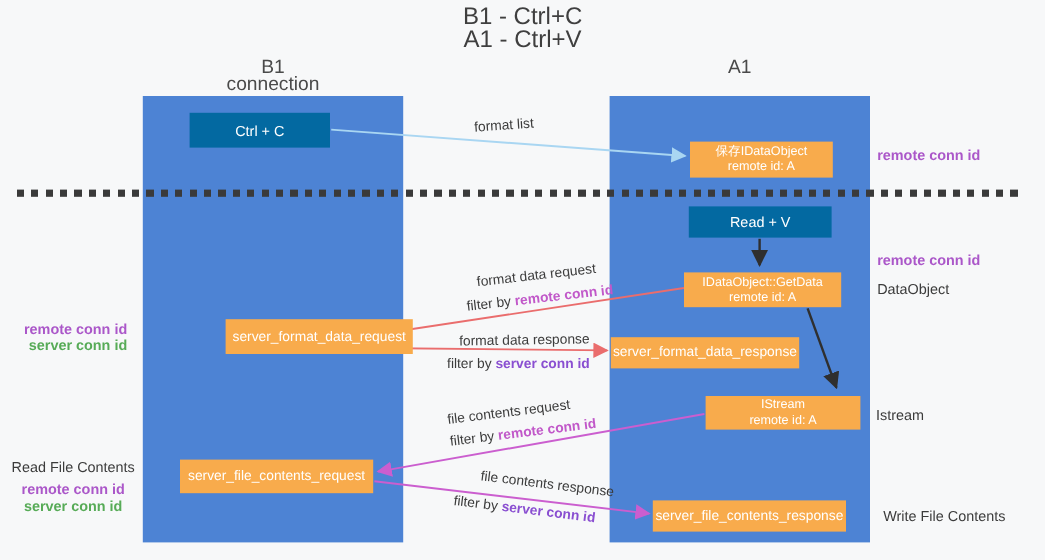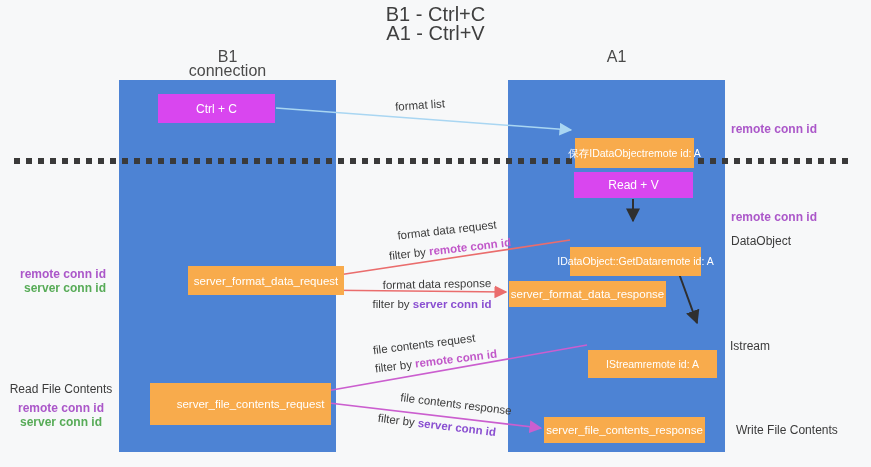--- a/index.html
+++ b/index.html
@@ -19,31 +19,31 @@
   .col { position:absolute; top:80px; width:217px; height:372px; background:#4d83d4; }
   #col-b1 { left:119px; } #col-a1 { left:508px; }
   
   #dash { position:absolute; left:14px; top:158px; width:838px; height:6px;
           background:repeating-linear-gradient(90deg,#3a3a3a 0 6px,transparent 6px 12px); }
   
   #arrows { position:absolute; left:0; top:0; width:871px; height:467px; pointer-events:none; }
   
   .box { position:absolute; display:flex; align-items:center; justify-content:center;
          color:#ffffff; text-align:center; white-space:nowrap; }
-  .green  { background:#d946ef; font-size:12px; }
+  .green  { background:#0369a1; font-size:12px; }
   .orange { background:#f8ab4c; font-size:11.5px; }
-  .two-line { flex-direction:row; font-size:10.5px; line-height:13px;margin-top:20px; }
+  .two-line { flex-direction:column; font-size:10.5px; line-height:13px; }
   #box-ctrl-c   { left:158px; top:94px;  width:117px; height:29px; }
   #box-save-obj { left:575px; top:118px; width:119px; height:30px; }
   #box-ctrl-v   { left:574px; top:172px; width:119px; height:26px; }
   #box-getdata  { left:570px; top:227px; width:131px; height:29px; }
   #box-fmt-req  { left:152px; top:266px; width:156px; height:29px;margin-left:36px; }
   #box-fmt-resp { left:509px; top:281px; width:157px; height:26px; }
   #box-istream  { left:588px; top:330px; width:129px; height:28px; }
-  #box-file-req { left:150px; top:383px; width:161px; height:42px;padding-left:20px; }
+  #box-file-req { left:150px; top:383px; width:161px; height:28px; }
   #box-file-resp{ left:544px; top:417px; width:161px; height:26px; }
   
   .albl { position:absolute; font-size:11.5px; color:#3c3c3c; white-space:nowrap; }
   .rc { color:#c158c9; font-weight:bold; }
   .sc { color:#8a4fd1; font-weight:bold; }
   #lbl-format-list  { left:420px; top:105px; transform:translate(-50%,-50%) rotate(-4deg); }
   #lbl-fdr          { left:447px; top:230px; transform:translate(-50%,-50%) rotate(-6.5deg); }
   #lbl-fdr-filter   { left:450px; top:249px; transform:translate(-50%,-50%) rotate(-6.5deg); }
   #lbl-fresp        { left:437px; top:284px; transform:translate(-50%,-50%) rotate(-1deg); }
   #lbl-fresp-filter { left:432px; top:304px; transform:translate(-50%,-50%); }

